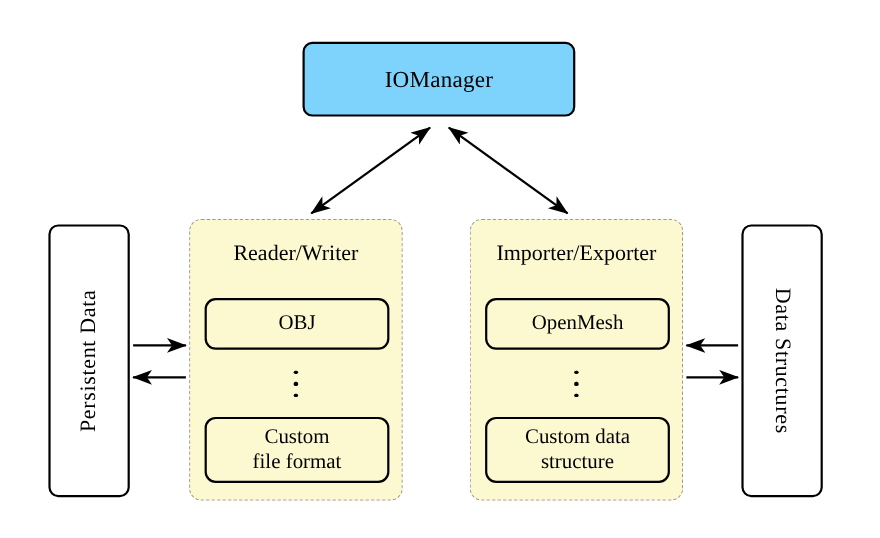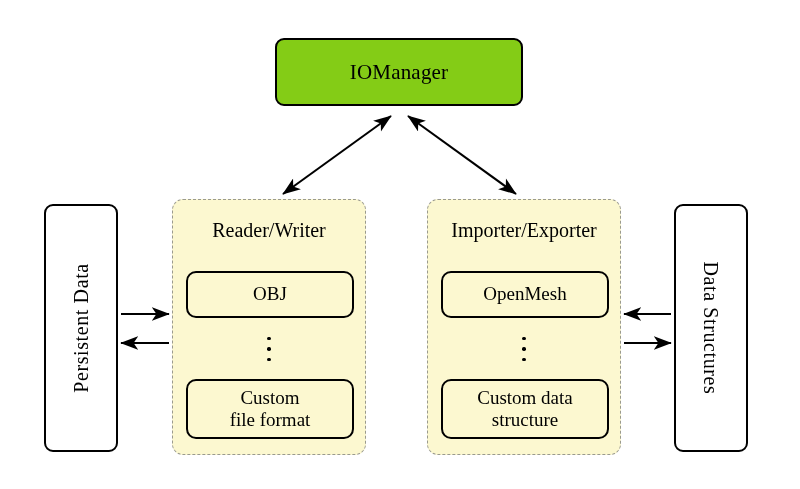--- a/index.html
+++ b/index.html
@@ -25,21 +25,21 @@
     justify-content: center;
     text-align: center;
   }
 
   
   #io-manager {
     left: 275px;
     top: 38px;
     width: 248px;
     height: 68px;
-    background: #84cc16;
+    background: #7dd3fc;
     border: 2.2px solid #000000;
     border-radius: 9px;
     font-size: 21px;
     letter-spacing: 0.2px;
   }
 
   
   .side-node {
     background: #ffffff;
     border: 2.2px solid #000000;

